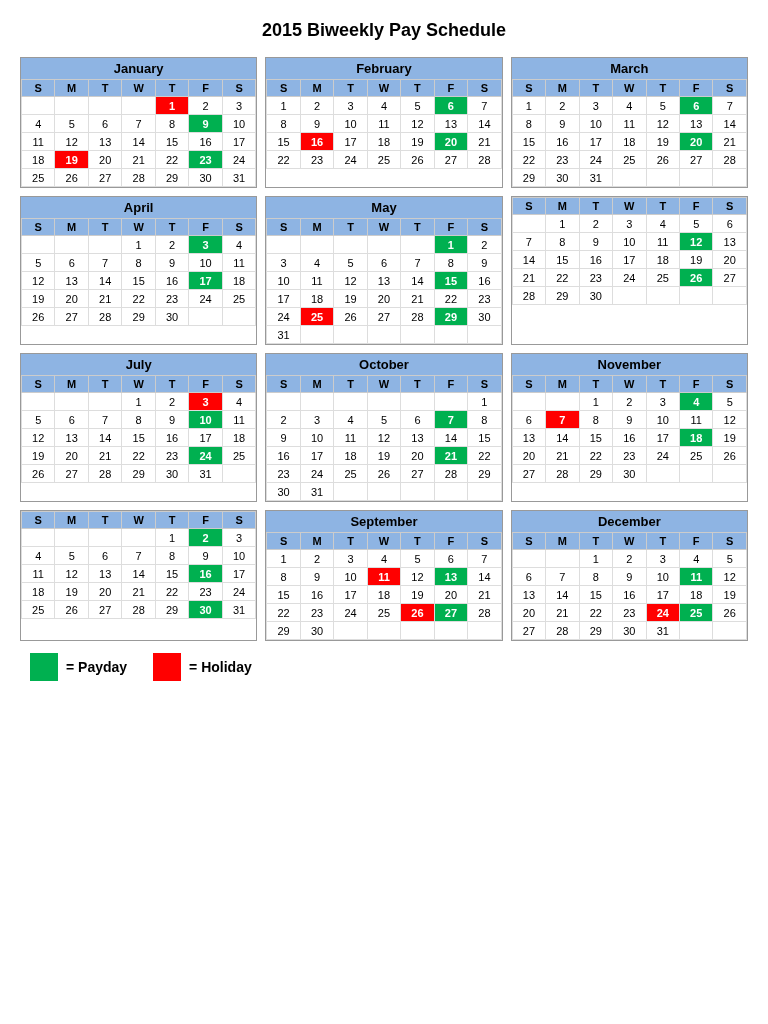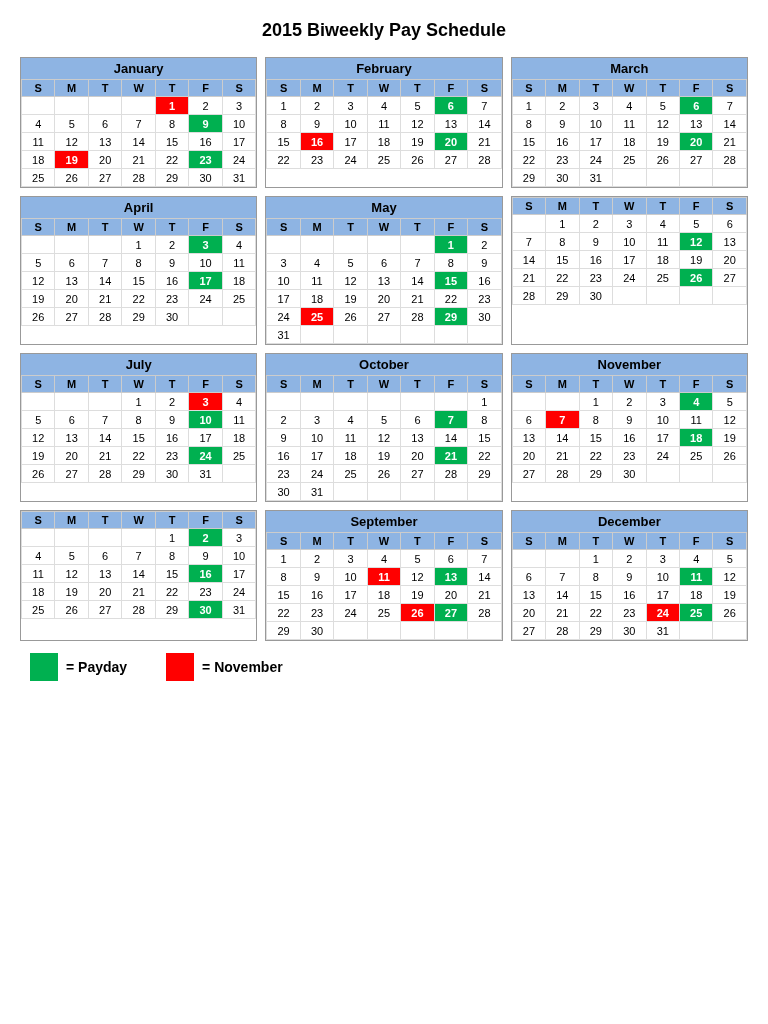--- a/index.html
+++ b/index.html
@@ -63,21 +63,21 @@
       font-weight: bold;
     }
     .holiday {
       background: #ff0000;
       color: white !important;
       font-weight: bold;
     }
     .legend {
       display: flex;
       align-items: center;
-      gap: 39px;
+      gap: 26px;
       margin-top: 12px;
       padding-left: 10px;
     }
     .legend-item {
       display: flex;
       align-items: center;
       gap: 8px;
       font-size: 14px;
       font-weight: bold;
     }
@@ -860,15 +860,15 @@
     </div>
   </div>
 
 <div class="legend">
   <div class="legend-item">
     <span class="legend-box legend-green"></span>
     <span>= Payday</span>
   </div>
   <div class="legend-item">
     <span class="legend-box legend-red"></span>
-    <span>= November</span>
+    <span>= Holiday</span>
   </div>
 </div>
 
 </body></html>

